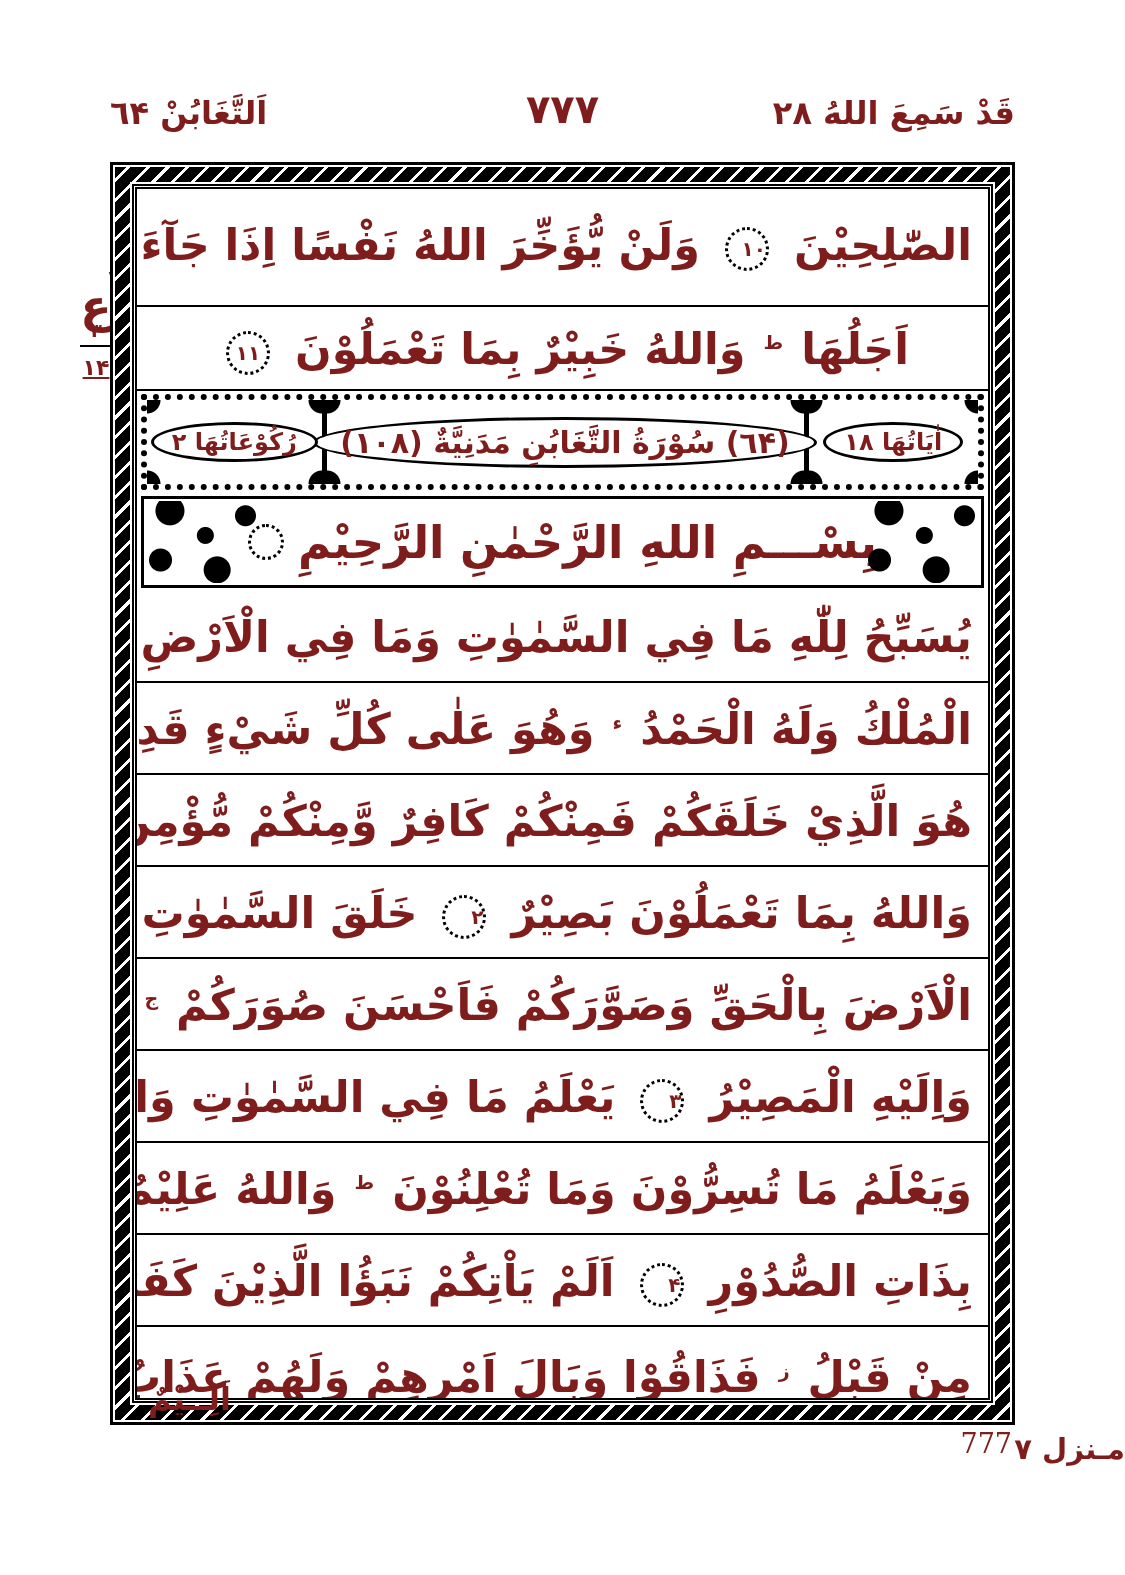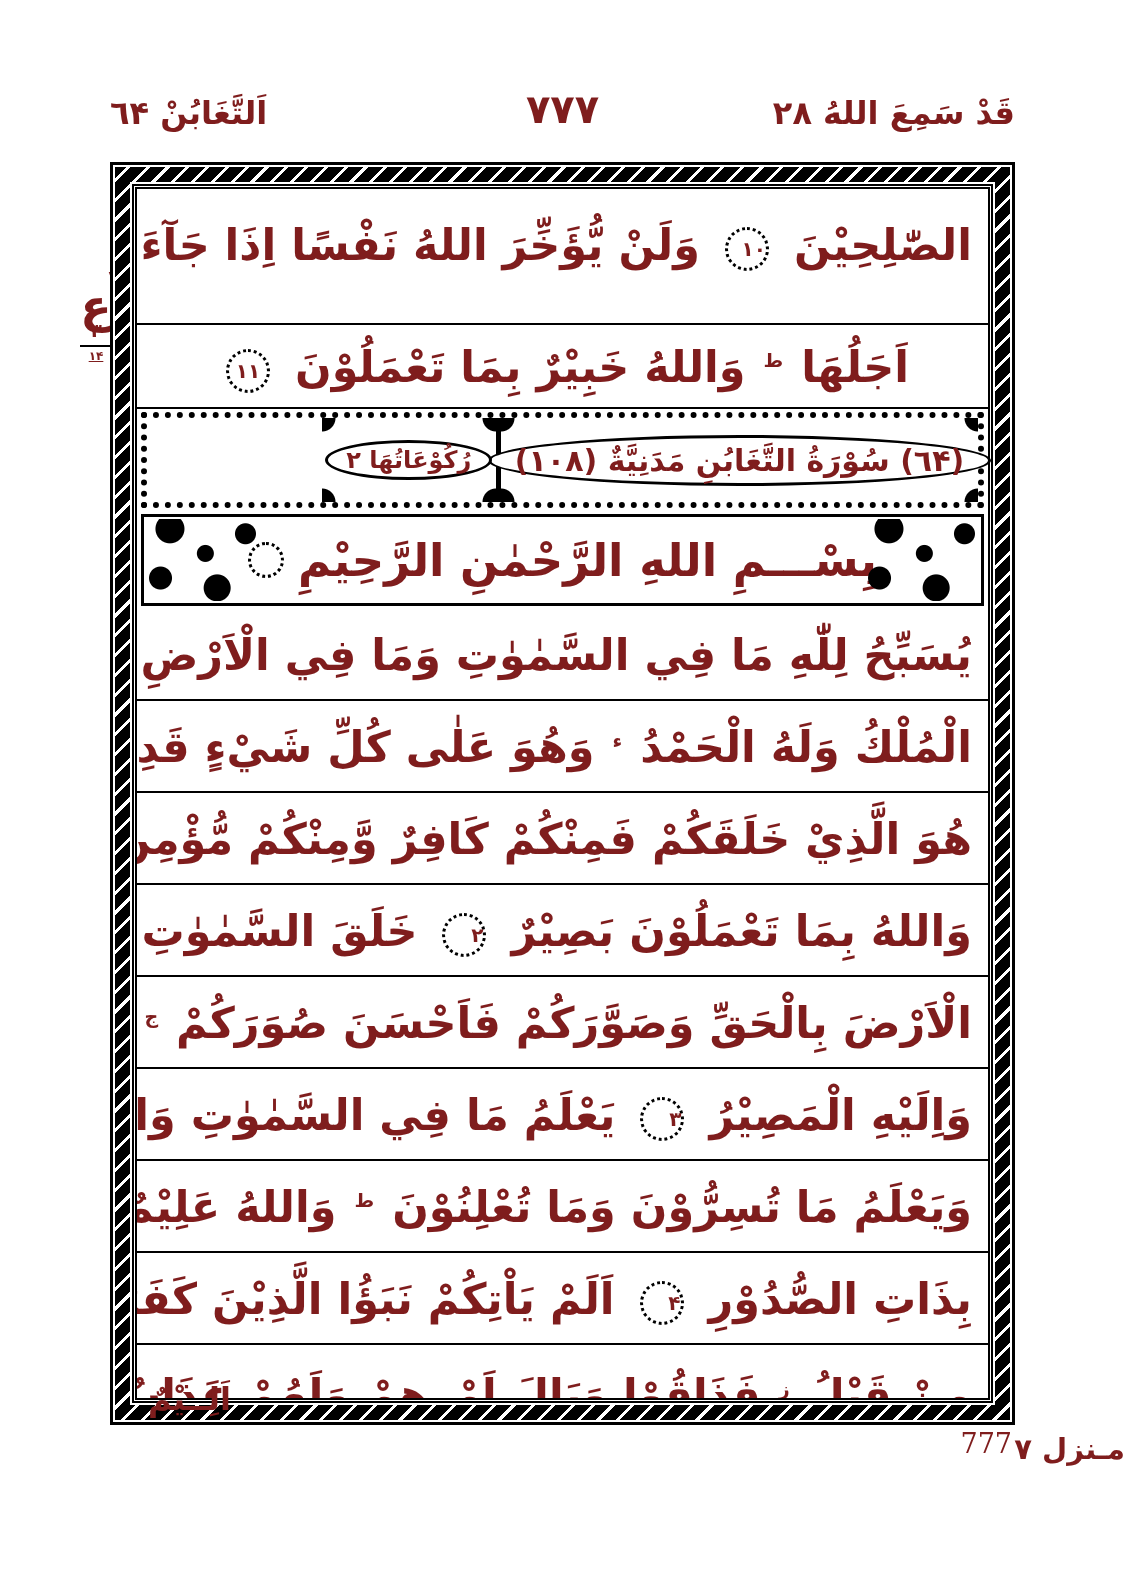--- a/index.html
+++ b/index.html
@@ -21,21 +21,21 @@
   .h-center{flex:1;text-align:center;font-size:40px;}
   .h-right{flex:1;font-size:32px;direction:rtl;}
   
   .margin-marker{
     position:absolute;left:68px;top:268px;width:56px;
     text-align:center;font-weight:bold;direction:rtl;line-height:1;
   }
   .mm-top{font-size:19px;text-align:right;padding-right:4px;}
   .mm-ain{font-size:46px;margin-top:-4px;}
   .mm-mid{font-size:19px;margin-top:-8px;}
-  .mm-bot{font-size:12px;border-top:2px solid #000;width:32px;margin:5px auto 0;padding-top:3px;text-decoration:underline;}
+  .mm-bot{font-size:22px;border-top:2px solid #000;width:32px;margin:5px auto 0;padding-top:10px;text-decoration:underline;}
   
   .frame{
     position:absolute;left:110px;top:162px;width:905px;height:1263px;
     border:3px solid #000;padding:2px;box-sizing:border-box;background:#fff;
   }
   .band{
     width:100%;height:100%;box-sizing:border-box;
     border:15px solid #000;
     border-image:repeating-linear-gradient(135deg,#000 0 8px,#fff 8px 11px,#000 11px 14px) 15;
     padding:2px;
@@ -44,21 +44,21 @@
     width:100%;height:100%;box-sizing:border-box;
     border:5px double #000;
     display:flex;flex-direction:column;background:#fff;
   }
   
   .qrow{
     box-sizing:border-box;padding:0 16px;border-bottom:2px solid #000;
     direction:rtl;font-weight:bold;font-size:43px;
     text-align:justify;text-align-last:justify;overflow:hidden;white-space:nowrap;
   }
-  .h112{height:136px;line-height:112px;}
+  .h112{height:118px;line-height:112px;}
   .h84{height:84px;line-height:84px;}
   .h92{height:92px;line-height:92px;}
   .rlast{flex:1;line-height:100px;border-bottom:none;}
   .rcenter{text-align:center;text-align-last:center;}
   .aya{
     display:inline-block;width:44px;height:44px;line-height:38px;box-sizing:border-box;
     text-align:center;border:3px dotted #000;border-radius:50%;
     font-size:20px;font-weight:bold;vertical-align:middle;margin:0 10px;
   }
   .pause{font-size:19px;vertical-align:super;margin:0 3px;line-height:normal;}
@@ -133,20 +133,23 @@
   </div>
 
   <div class="frame">
     <div class="band">
       <div class="inner">
 
         <div class="qrow h112"><span class="qt">الصّٰلِحِيْنَ</span> <span class="aya">١٠</span> <span class="qt">وَلَنْ يُّؤَخِّرَ اللهُ نَفْسًا اِذَا جَآءَ</span> </div>
         <div class="qrow h84 rcenter"><span class="qt">اَجَلُهَا</span> <span class="pause">ط</span> <span class="qt">وَاللهُ خَبِيْرٌ بِمَا تَعْمَلُوْنَ</span> <span class="aya">١١</span> </div>
 
         <div class="surah-band">
+          <div class="sb-cell sb-right">
+            <span class="cart">اٰيَاتُهَا ١٨</span>
+          </div>
           <div class="sb-cell sb-center">
             <span class="cart cart-big">(٦۴) سُوْرَةُ التَّغَابُنِ مَدَنِيَّةٌ (١٠٨)</span>
           </div>
           <div class="sb-cell sb-left">
             <span class="cart">رُكُوْعَاتُهَا ٢</span>
           </div>
         </div>
 
         <div class="bism">
           <span class="bdeco bdeco-l"></span>

